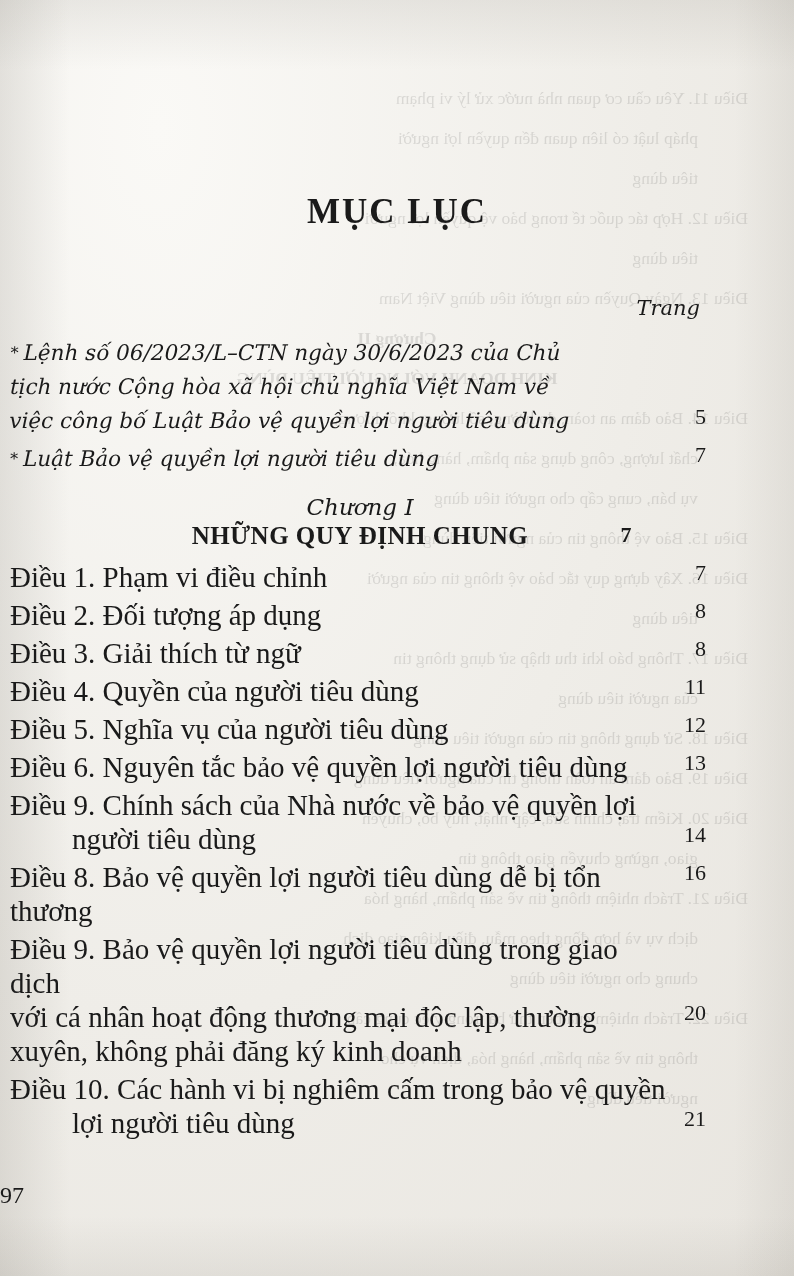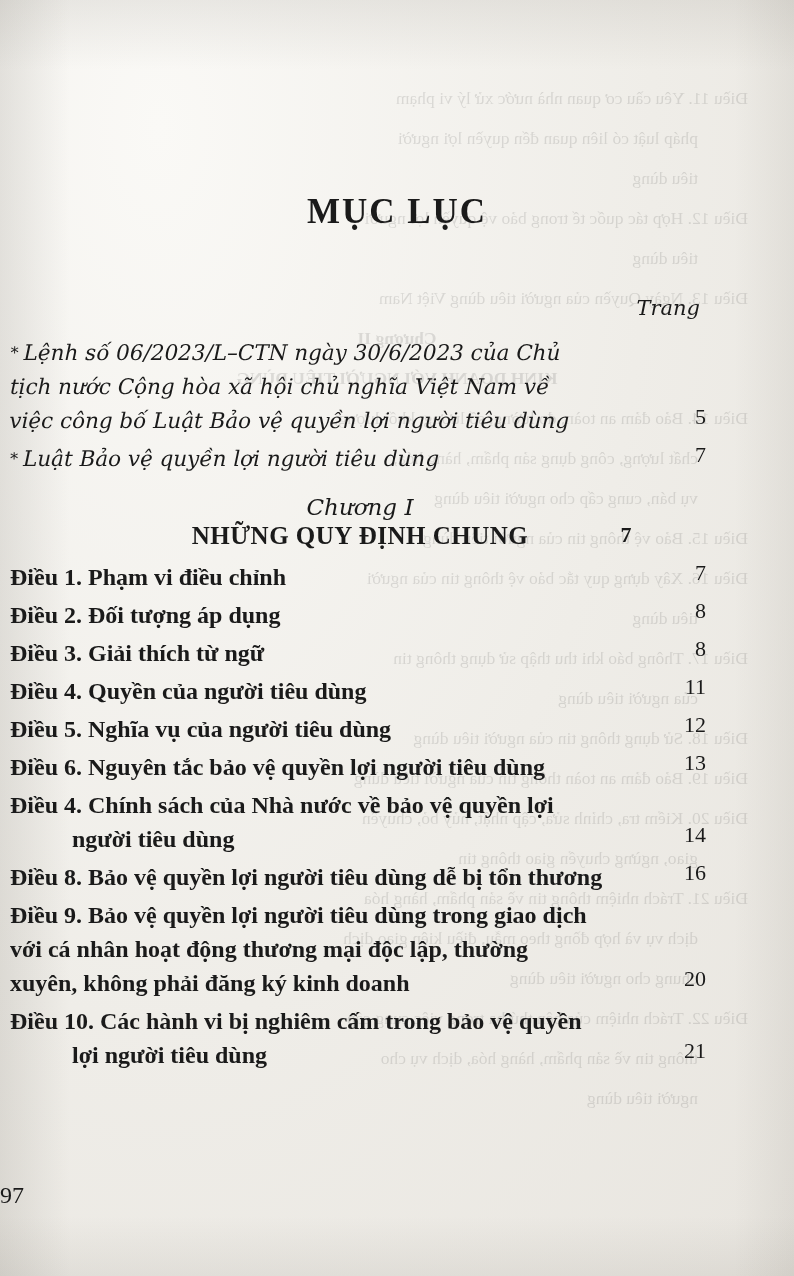--- a/index.html
+++ b/index.html
@@ -99,22 +99,21 @@
     font-family: "DejaVu Serif", serif;
     font-style: italic;
     width: 660px;
     display: block;
     transform: skewX(-1deg);
   }
   .entry.plain .entry-text {
     font-style: normal;
     transform: none;
     font-family: "Liberation Serif", serif;
-    font-size: 24px;
-    font-weight: bold;
+    font-size: 29px;
   }
   .entry-text .ind {
     display: inline-block;
   }
   .star {
     font-size: 16px;
     vertical-align: 2px;
   }
   .pagenum {
     position: absolute;
@@ -223,21 +222,21 @@
         </div>
         <div class="entry plain">
           <div class="entry-text"><span class="ind">Điều 5. Nghĩa vụ của người tiêu dùng</span></div>
           <span class="pagenum" style="top: 0px;">12</span>
         </div>
         <div class="entry plain">
           <div class="entry-text"><span class="ind">Điều 6. Nguyên tắc bảo vệ quyền lợi người tiêu dùng</span></div>
           <span class="pagenum" style="top: 0px; margin-left: 41px;">13</span>
         </div>
         <div class="entry plain">
-          <div class="entry-text"><span class="ind">Điều 4. Chính sách của Nhà nước về bảo vệ quyền lợi</span><br><span class="ind" style="margin-left: 62px;">người tiêu dùng</span></div>
+          <div class="entry-text"><span class="ind">Điều 9. Chính sách của Nhà nước về bảo vệ quyền lợi</span><br><span class="ind" style="margin-left: 62px;">người tiêu dùng</span></div>
           <span class="pagenum" style="top: 34px;">14</span>
         </div>
         <div class="entry plain">
           <div class="entry-text"><span class="ind">Điều 8. Bảo vệ quyền lợi người tiêu dùng dễ bị tổn thương</span></div>
           <span class="pagenum" style="top: 0px;">16</span>
         </div>
         <div class="entry plain">
           <div class="entry-text"><span class="ind">Điều 9. Bảo vệ quyền lợi người tiêu dùng trong giao dịch</span><br><span class="ind" style="">với cá nhân hoạt động thương mại độc lập, thường</span><br><span class="ind" style="">xuyên, không phải đăng ký kinh doanh</span></div>
           <span class="pagenum" style="top: 68px;">20</span>
         </div>

